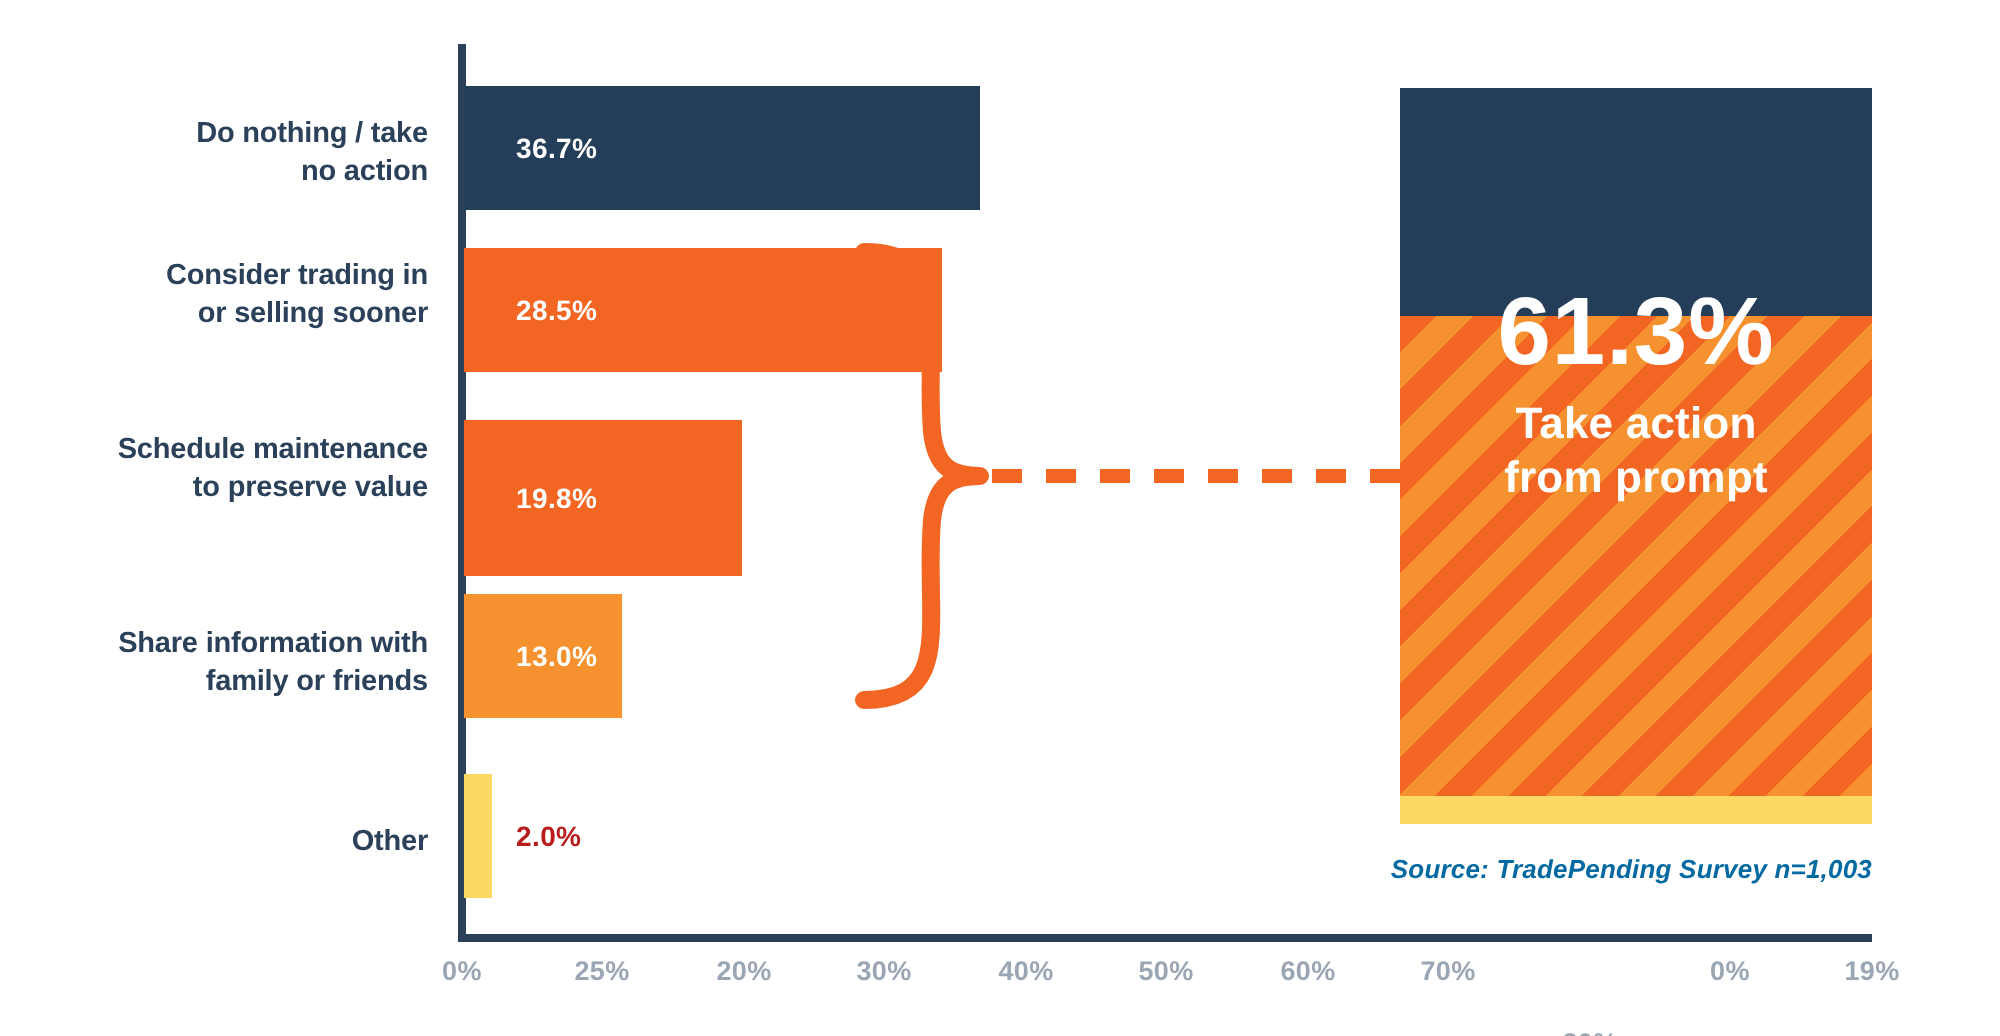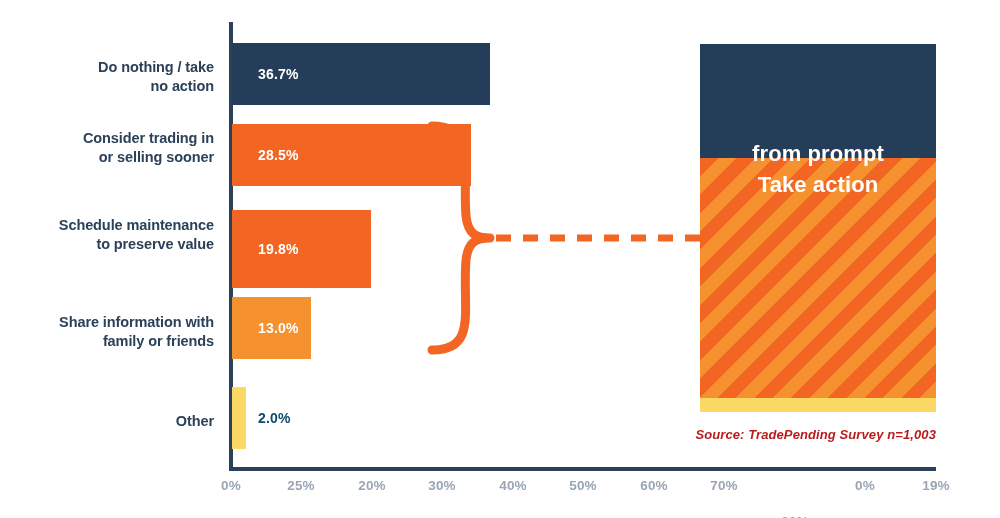--- a/index.html
+++ b/index.html
@@ -61,21 +61,21 @@
     font-size: 14px;
     font-weight: bold;
     letter-spacing: 0.2px;
     margin-left: 26px;
     white-space: nowrap;
   }
   .bar-value.outside {
     position: absolute;
     left: 100%;
     margin-left: 12px;
-    color: #0c4a6e;
+    color: #b91c1c;
     text-align: center;
   }
 
   
   .tick {
     position: absolute;
     top: 478px;
     width: 60px;
     margin-left: -30px;
     text-align: center;
@@ -124,21 +124,21 @@
     line-height: 27px;
     margin-top: 4px;
     letter-spacing: 0.1px;
   }
 
   
   #source-note {
     position: absolute;
     right: 64px;
     top: 427px;
-    color: #b91c1c;
+    color: #0369a1;
     font-size: 13px;
     font-style: italic;
     font-weight: bold;
     letter-spacing: 0.1px;
     text-align: right;
     white-space: nowrap;
   }
 
   
   #brace-svg {
@@ -202,22 +202,23 @@
              C 76 128, 68 132, 66 150 C 62 200, 78 240, 32 240" fill="none" stroke="#f26522" stroke-width="9" stroke-linecap="round" stroke-linejoin="round"></path>
     <line x1="96" y1="128" x2="302" y2="128" stroke="#f26522" stroke-width="7" stroke-dasharray="15 12" stroke-linecap="butt"></line>
   </svg>
 
   <div id="stacked-bar">
     <div class="stack-seg seg-navy"></div>
     <div class="stack-seg seg-hatch"></div>
     <div class="stack-seg seg-yellow"></div>
 
     <div class="stack-text">
+      <div class="stack-big">61.3%</div>
+      <div class="stack-sub">Take action</div>
       <div class="stack-sub" style="margin-top:0;">from prompt</div>
-      <div class="stack-sub">Take action</div>
     </div>
   </div>
 
   <div id="source-note">Source: TradePending Survey n=1,003</div>
 
   <div class="tick" style="left:231px;">0%</div>
   <div class="tick" style="left:301px;">25%</div>
   <div class="tick" style="left:372px;">20%</div>
   <div class="tick" style="left:442px;">30%</div>
   <div class="tick" style="left:513px;">40%</div>

